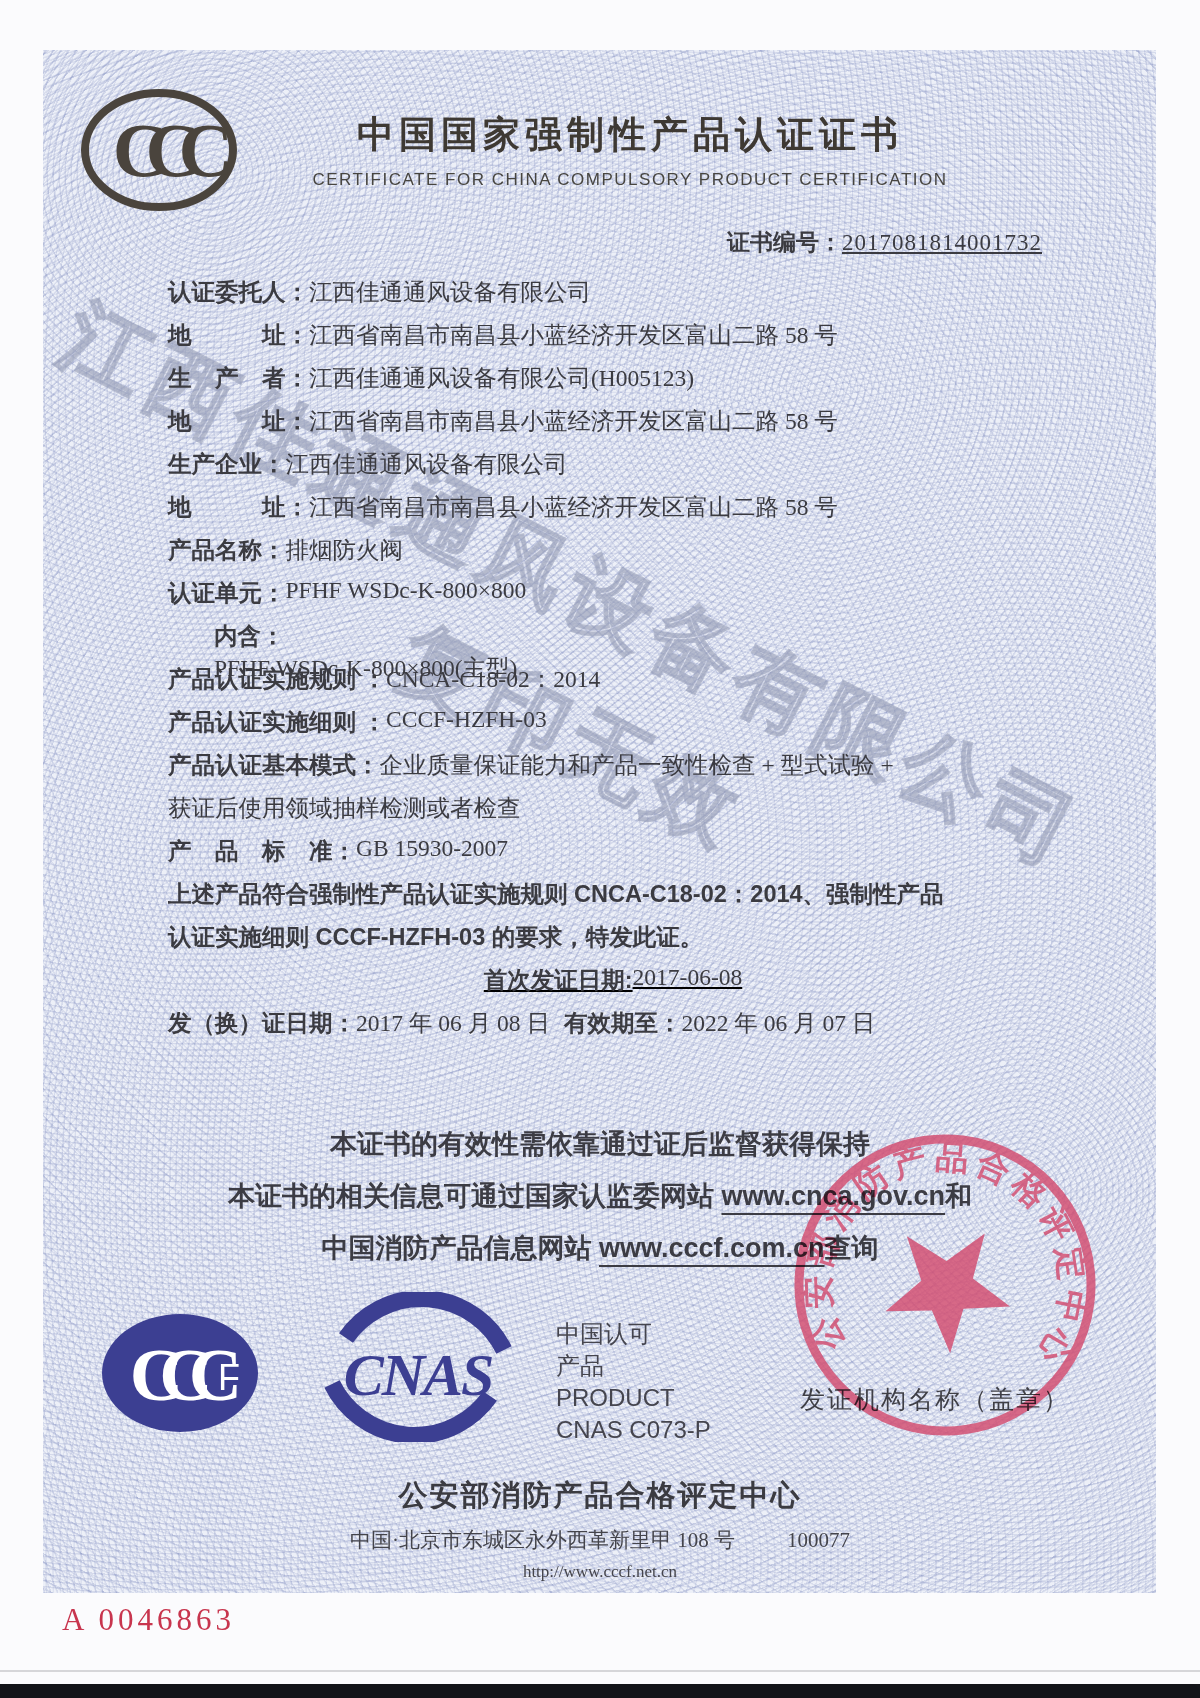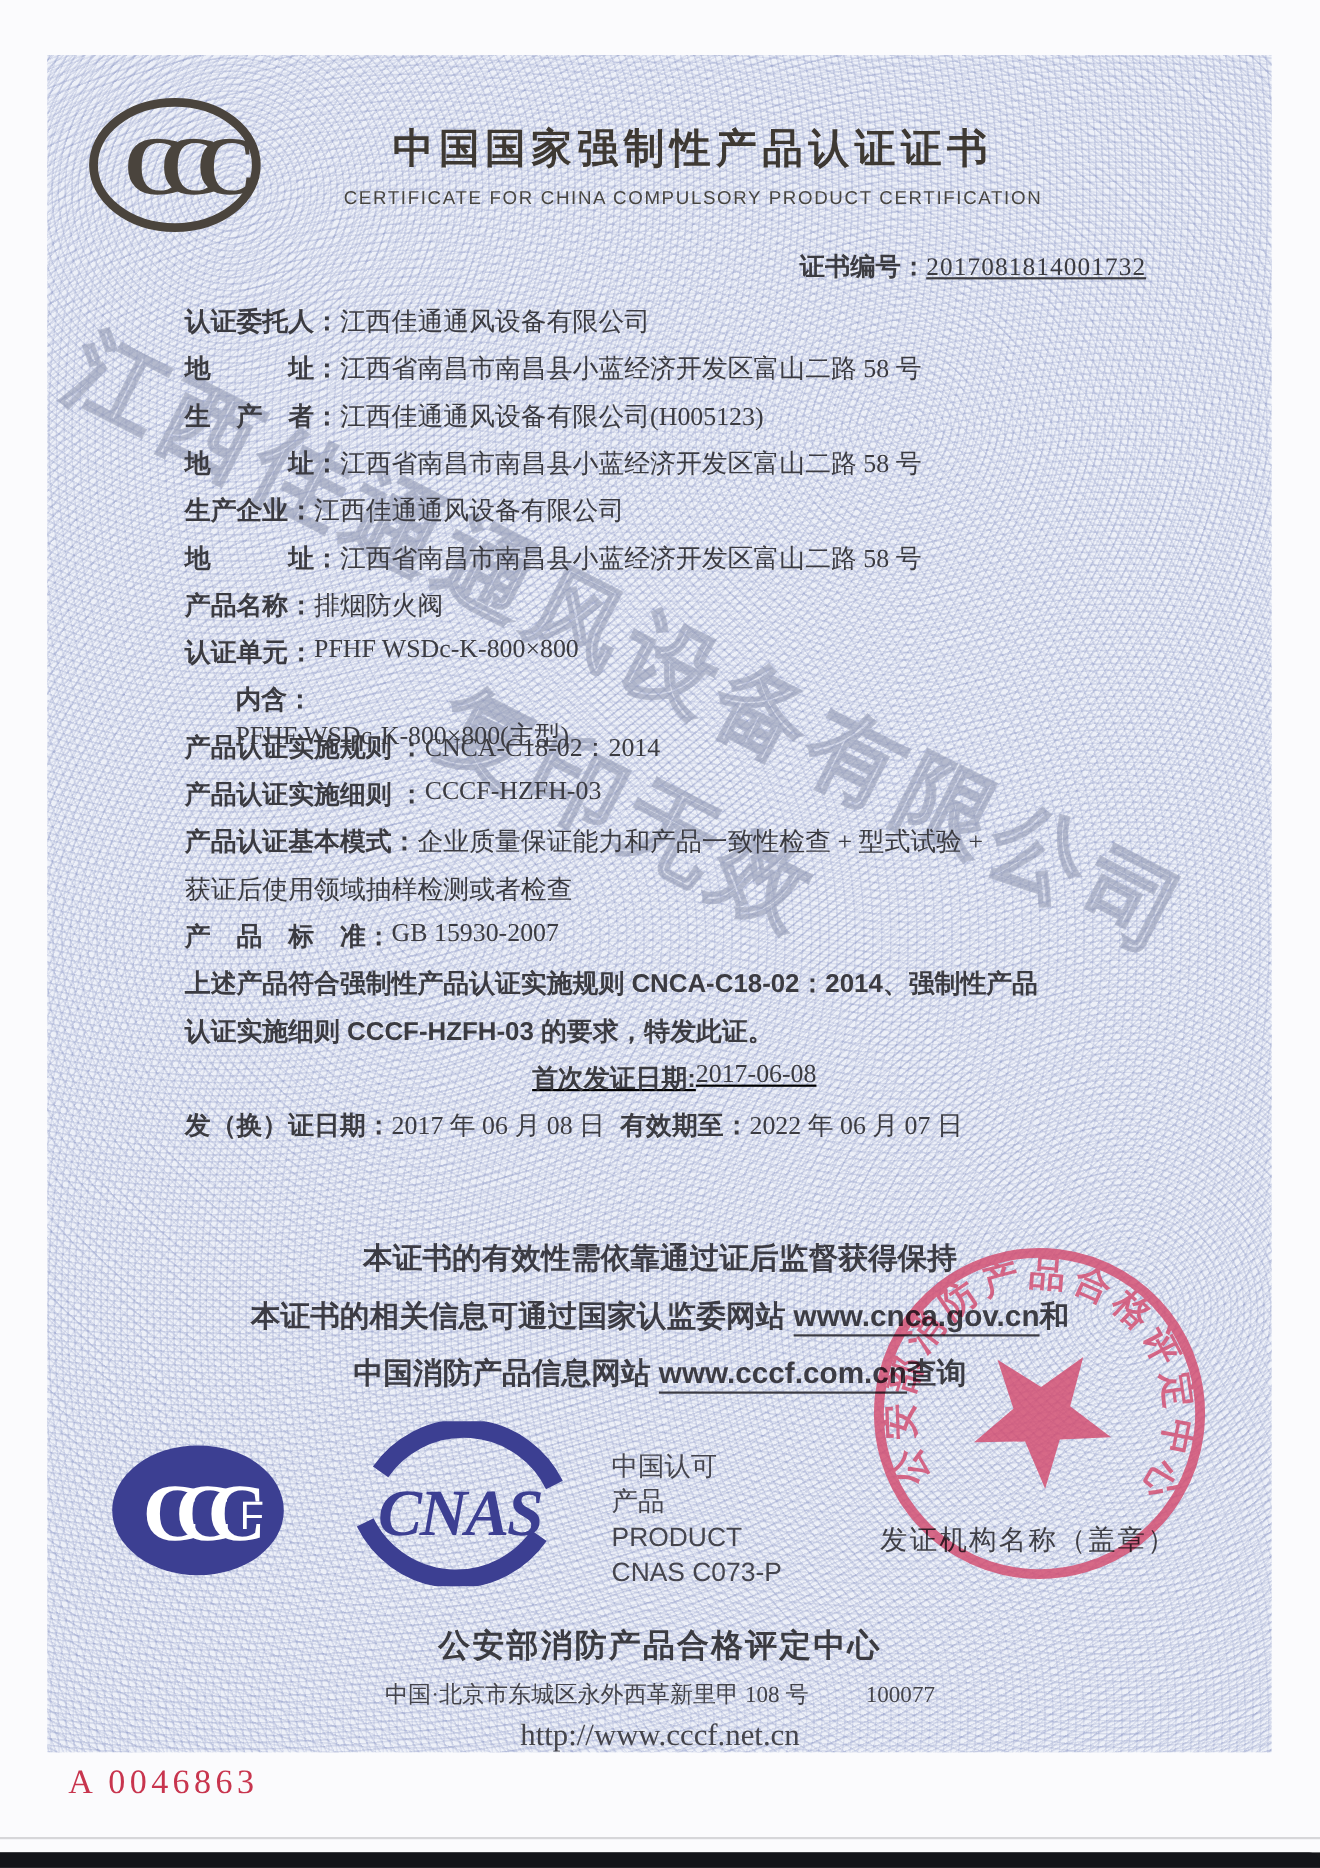--- a/index.html
+++ b/index.html
@@ -83,21 +83,21 @@
   }
   .f-addr{
     position:absolute;left:0;top:1526px;width:1200px;text-align:center;
     font-family:"Liberation Serif","DejaVu Serif",serif;
     font-size:21px;color:#44444b;
   }
   .f-addr .post{margin-left:52px;}
   .f-url{
     position:absolute;left:0;top:1562px;width:1200px;text-align:center;
     font-family:"Liberation Serif","DejaVu Serif",serif;
-    font-size:28px;color:#44444b;
+    font-size:17px;color:#44444b;
   }
   .serial{
     position:absolute;left:62px;top:1602px;
     font-family:"Liberation Serif","DejaVu Serif",serif;
     font-size:31px;letter-spacing:4px;color:#c8354e;
   }
   .paper-hairline{position:absolute;left:0;top:1670px;width:1200px;height:2px;background:#d6d6d9;z-index:4;}
   .photo-edge{position:absolute;left:0;bottom:0;width:1200px;height:14px;background:#131419;z-index:5;border-top-right-radius:10px;}
 </style>
 </head>

